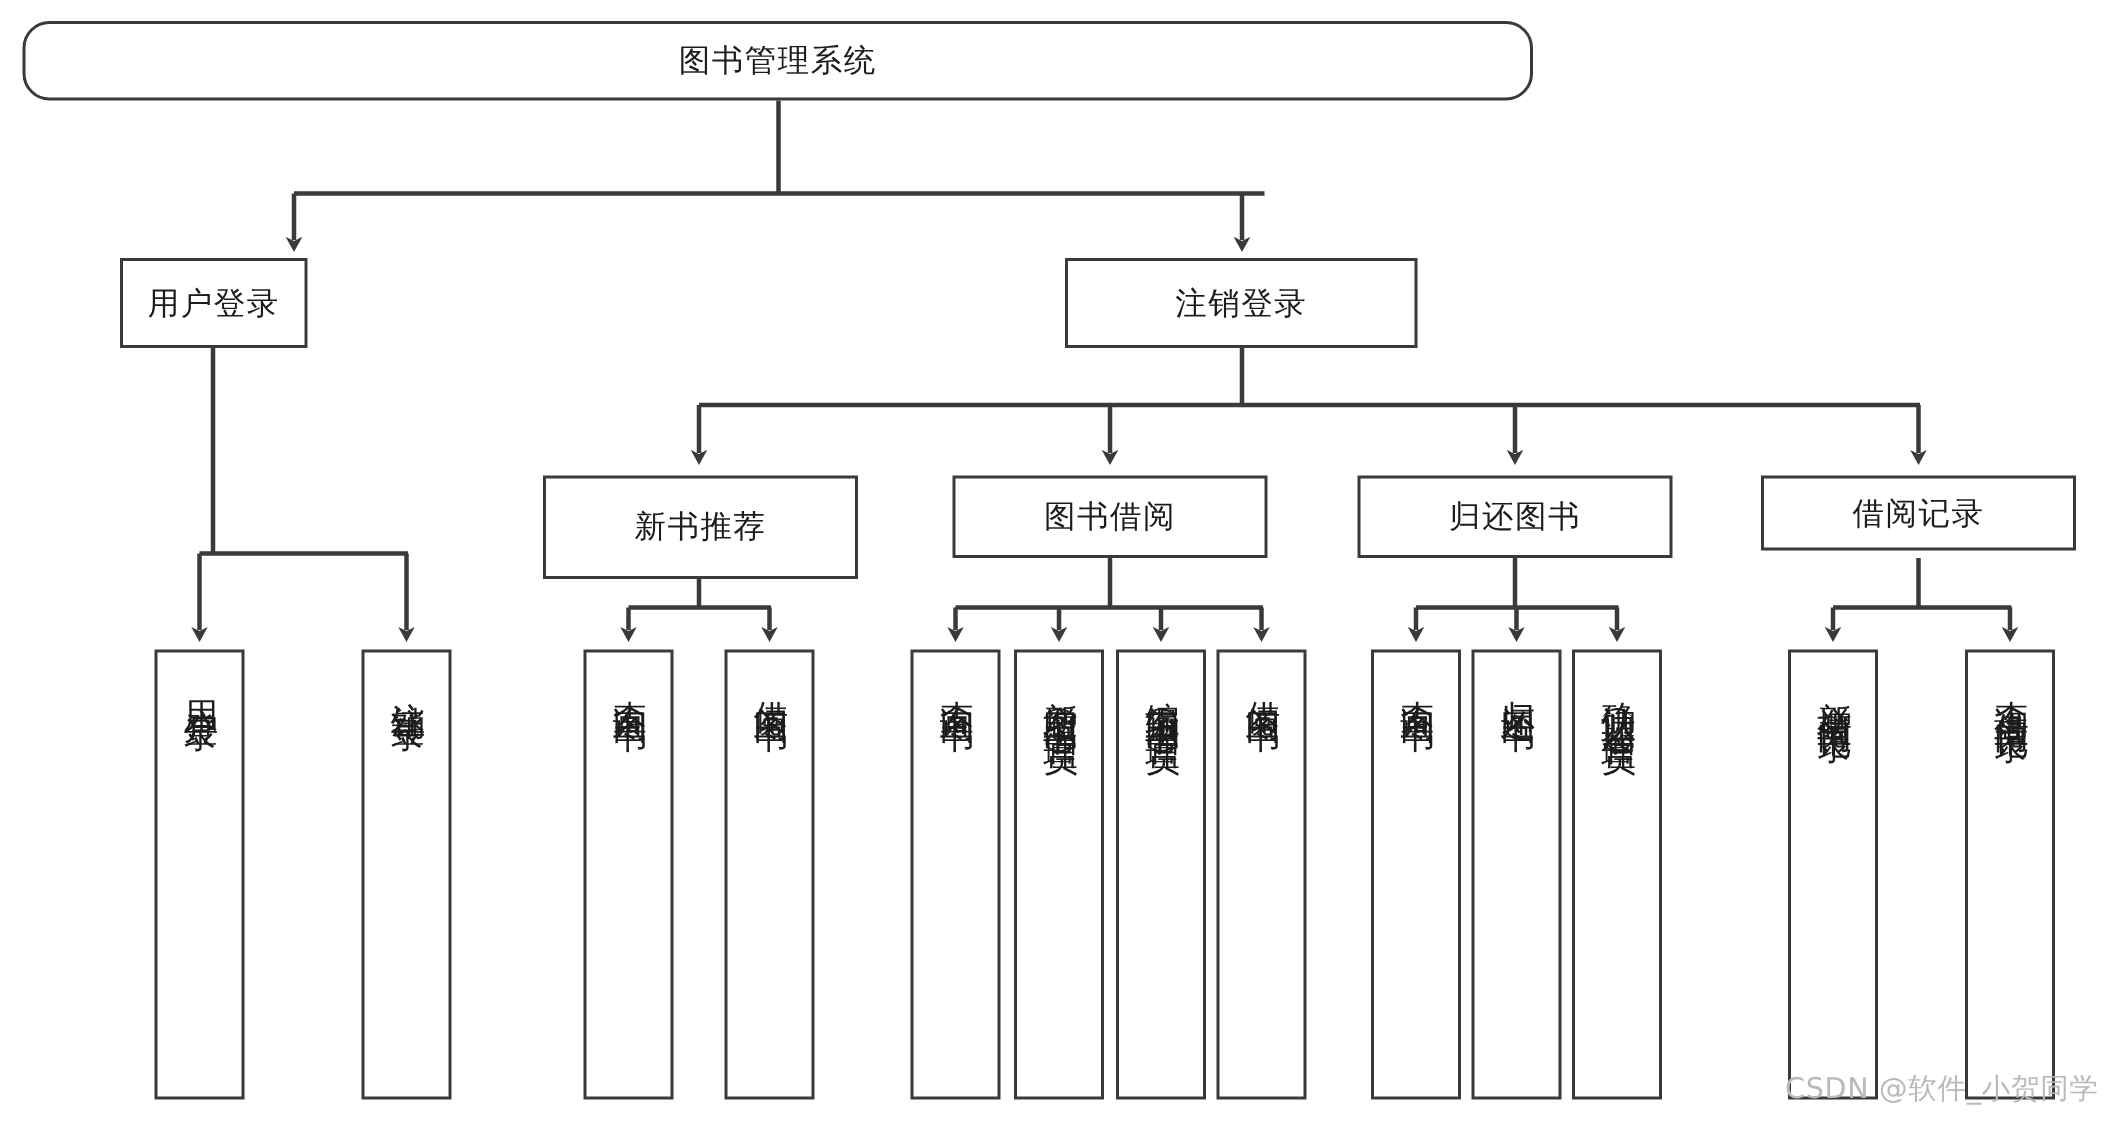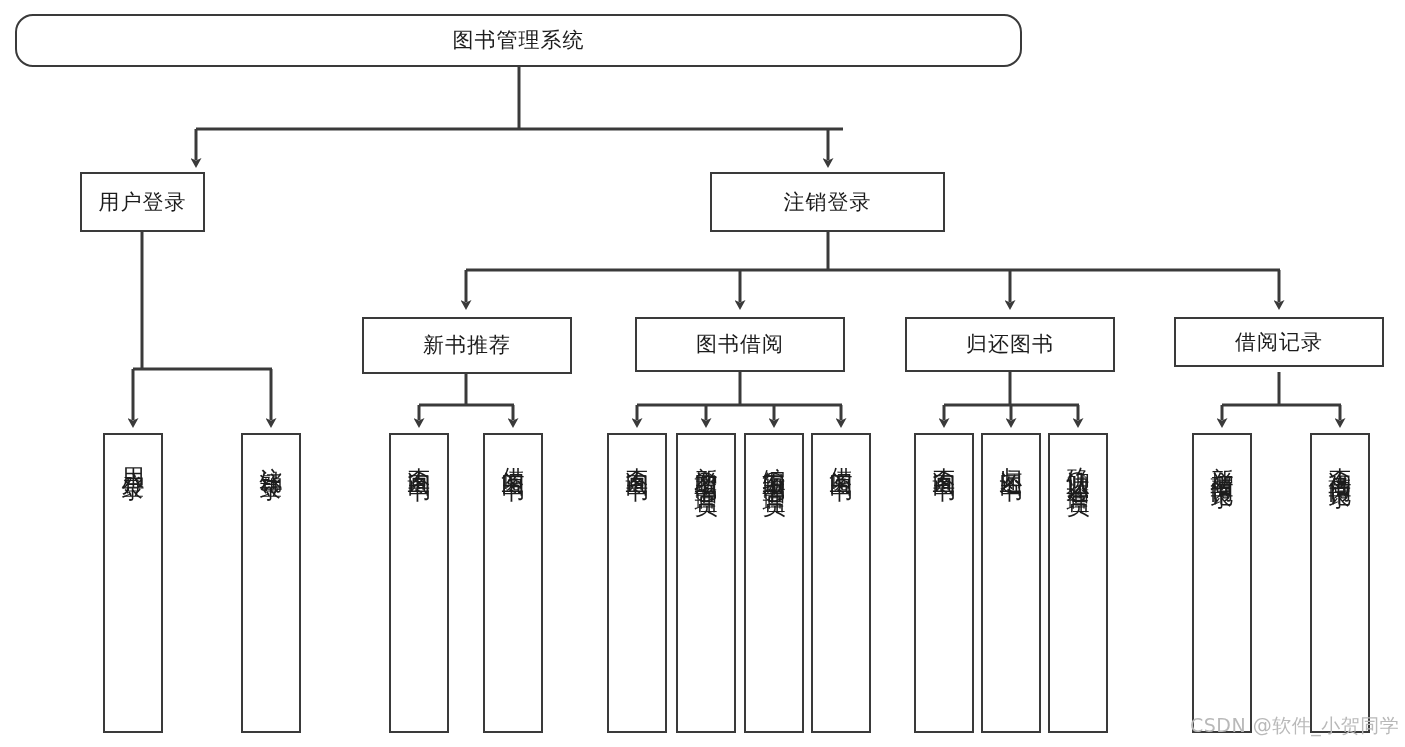--- a/index.html
+++ b/index.html
@@ -123,21 +123,21 @@
   </div>
 
   <div class="node" style="left:80px;top:172px;width:125px;height:60px;">
     <span class="lbl">用户登录</span>
   </div>
 
   <div class="node" style="left:710px;top:172px;width:235px;height:60px;">
     <span class="lbl">注销登录</span>
   </div>
 
-  <div class="node" style="left:362px;top:317px;width:210px;height:57px;">
+  <div class="node" style="left:362px;top:317px;width:210px;height:69px;">
     <span class="lbl">新书推荐</span>
   </div>
 
   <div class="node" style="left:635px;top:317px;width:210px;height:55px;">
     <span class="lbl">图书借阅</span>
   </div>
 
   <div class="node" style="left:905px;top:317px;width:210px;height:55px;">
     <span class="lbl">归还图书</span>
   </div>

